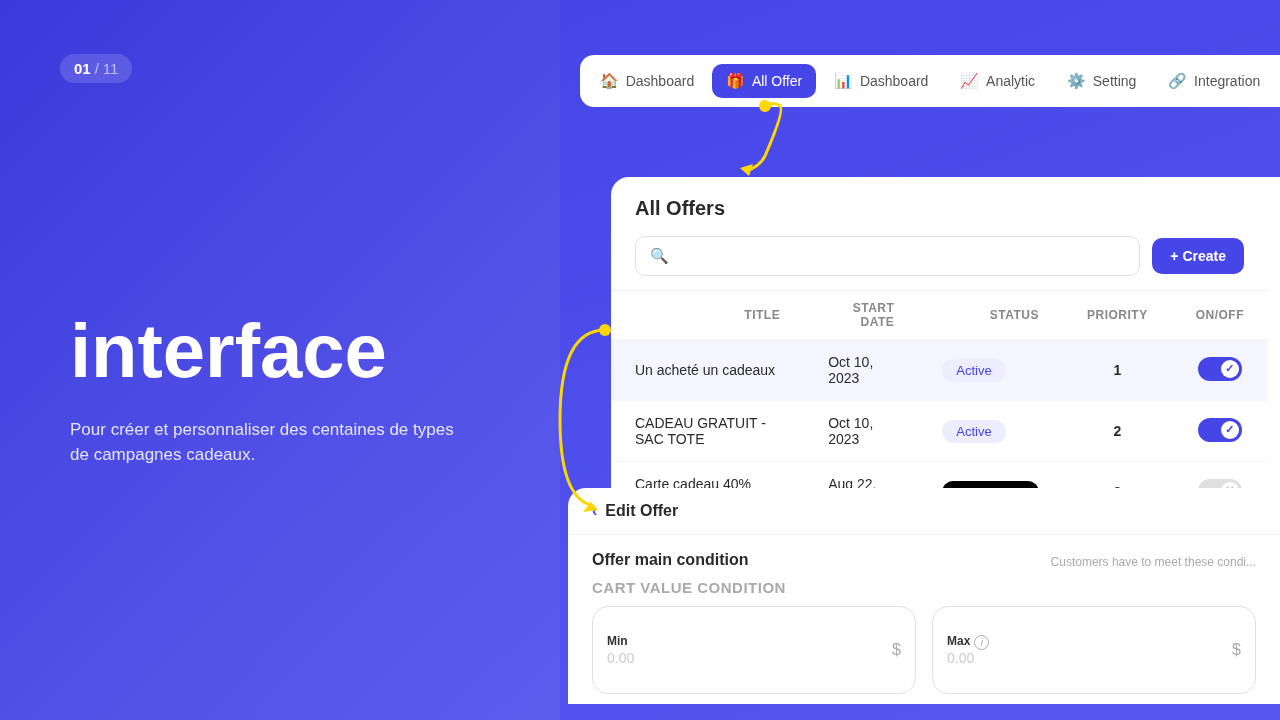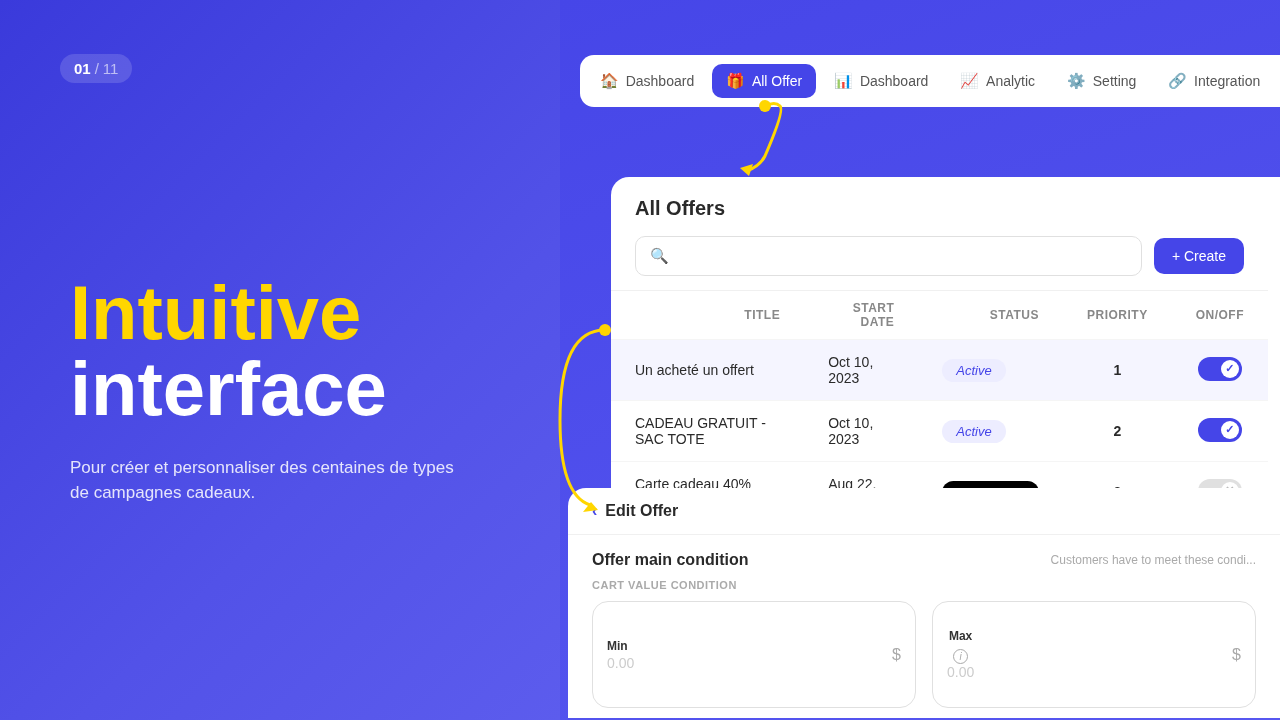--- a/index.html
+++ b/index.html
@@ -177,21 +177,21 @@
       flex: 1;
     }
 
     .create-btn {
       background: #4545e8;
       color: #fff;
       border: none;
       border-radius: 10px;
       padding: 10px 18px;
       font-size: 14px;
-      font-weight: 400;
+      font-weight: 700;
       cursor: pointer;
       white-space: nowrap;
       display: flex;
       align-items: center;
       gap: 6px;
     }
 
     
     .offers-table {
       width: 100%;
@@ -219,21 +219,20 @@
     .offers-table tr.highlighted td {
       background: #f5f5ff;
     }
 
     .status-badge {
       display: inline-block;
       padding: 4px 14px;
       border-radius: 20px;
       font-size: 13px;
       font-weight: 500;
-      font-style: italic;
     }
     .status-active {
       background: #ededff;
       color: #4545e8;
     }
     .status-deactivated {
       background: #000000;
       color: #888;
     }
 
@@ -311,36 +310,36 @@
       color: #2a2a2a;
       font-size: 16px;
       font-weight: 600;
     }
 
     .main-condition {
       padding: 16px 24px 10px 24px;
     }
     .main-condition-header {
       display: flex;
-      align-items: center;
+      align-items: flex-end;
       justify-content: space-between;
       margin-bottom: 10px;
     }
     .main-condition-title {
       font-size: 16px;
       font-weight: 700;
       color: #2a2a2a;
     }
     .main-condition-note {
       font-size: 12px;
       color: #aaa;
     }
 
     .cart-value-label {
-      font-size: 11px;
+      font-size: 15px;
       font-weight: 700;
       color: #aaa;
       text-transform: uppercase;
       letter-spacing: 0.5px;
       margin-bottom: 10px;
     }
 
     .min-max-row {
       display: flex;
       gap: 16px;
@@ -375,21 +374,20 @@
 
     .th-priority { text-align: center; }
     .td-priority { text-align: center; font-weight: 600; }
     .th-onoff { text-align: center; }
     .td-onoff { text-align: center; }
 
     .max-label-info {
       display: flex;
       align-items: center;
       gap: 4px;
-      flex-direction: column;
     }
     .info-icon {
       width: 15px;
       height: 15px;
       border-radius: 50%;
       border: 1.5px solid #aaa;
       display: inline-flex;
       align-items: center;
       justify-content: center;
       font-size: 10px;
@@ -401,21 +399,20 @@
 <body>
 
 <div class="left-panel">
   <div class="page-counter">
     <span class="counter-current">01</span>
     <span class="counter-sep">/</span>
     <span class="counter-total">11</span>
   </div>
 
   <div class="hero-title">
-    <span class="hero-title-line1">Intuitive</span>
     <span class="hero-title-line2">interface</span>
   </div>
 
   <p class="hero-desc">Pour créer et personnaliser des centaines de types de campagnes cadeaux.</p>
 </div>
 
 <div class="right-panel">
 
   <nav class="nav-bar">
     <div class="nav-item">
@@ -472,21 +469,21 @@
           <th>STATUS</th>
           <th class="th-priority">PRIORITY</th>
           <th class="th-onoff">ON/OFF</th>
         </tr>
       </thead>
       <tbody>
 
         <tr class="highlighted" style="position:relative;">
           <td style="position:relative;">
             
-            <span>Un acheté un offert</span>
+            <span>Un acheté un cadeaux</span>
           </td>
           <td>Oct 10, 2023</td>
           <td>
             <span class="status-badge status-active">Active</span>
           </td>
           <td class="td-priority">1</td>
           <td class="td-onoff">
             <div class="toggle toggle-on">
               <div class="toggle-knob">
                 <span class="toggle-check">✓</span>

